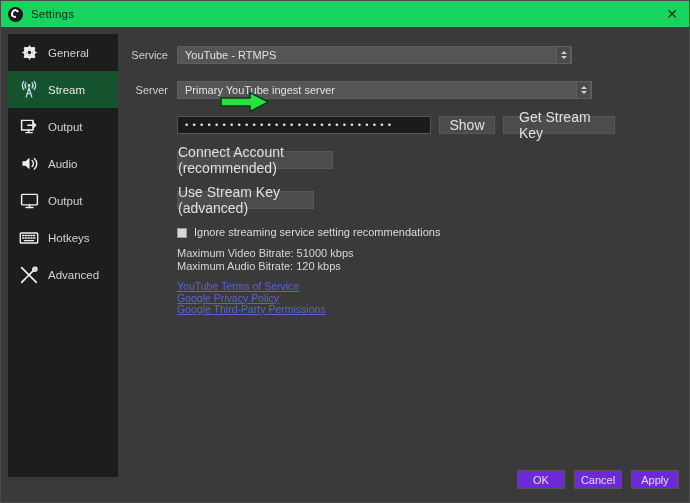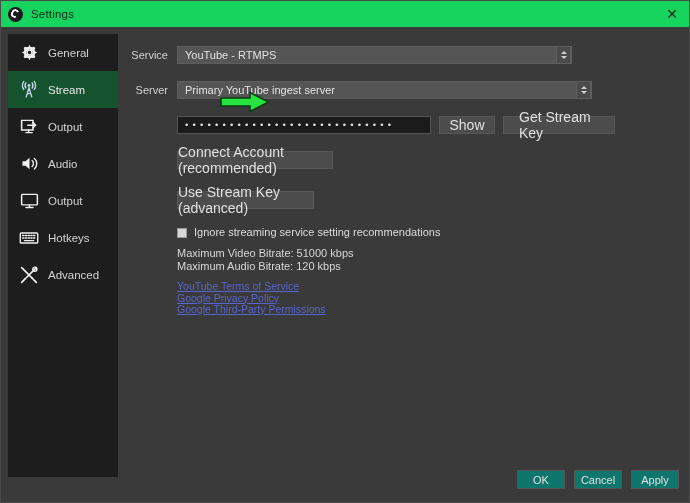--- a/index.html
+++ b/index.html
@@ -46,21 +46,21 @@
   .chkbox{width:10px;height:10px;background:#d8d8d8;border:1px solid #9a9a9a;box-sizing:border-box;margin-right:7px;cursor:pointer;flex:none;}
   .chk-label{font-size:11px;color:#dcdcdc;}
 
   .info-line{font-size:11px;color:#d6d6d6;line-height:13px;}
   .links{margin-top:8px;}
   .link{display:block;font-size:10.5px;color:#5765d0;text-decoration:underline;line-height:11.5px;cursor:pointer;width:max-content;}
 
   
   .footer{position:absolute;left:0;bottom:0;width:690px;height:40px;}
   .footer-btns{position:absolute;right:12px;top:8px;display:flex;gap:9px;}
-  .fbtn{width:48px;height:19px;background:#0f766e;border:1px solid #545454;box-sizing:border-box;color:#e0e0e0;font-size:11px;display:flex;align-items:center;justify-content:center;cursor:pointer;}
+  .fbtn{width:48px;height:19px;background:#6d28d9;border:1px solid #545454;box-sizing:border-box;color:#e0e0e0;font-size:11px;display:flex;align-items:center;justify-content:center;cursor:pointer;}
 
   
   .arrow{position:absolute;left:219px;top:90px;width:50px;height:22px;pointer-events:none;}
 </style>
 </head>
 <body>
 
 <div class="window">
 
   <div class="titlebar">

